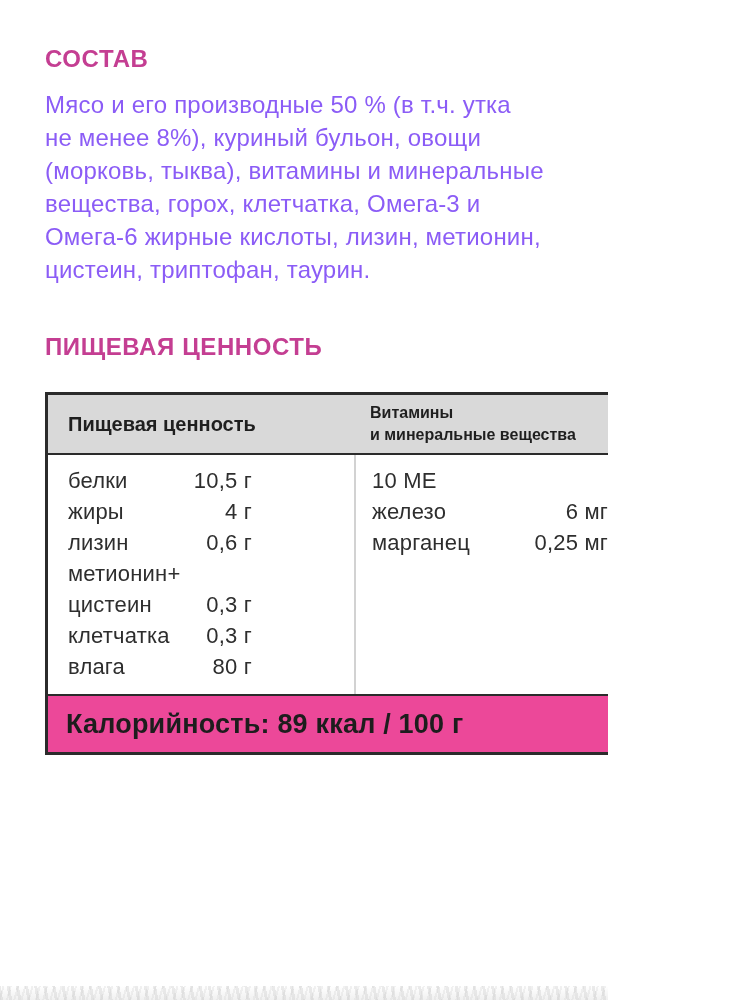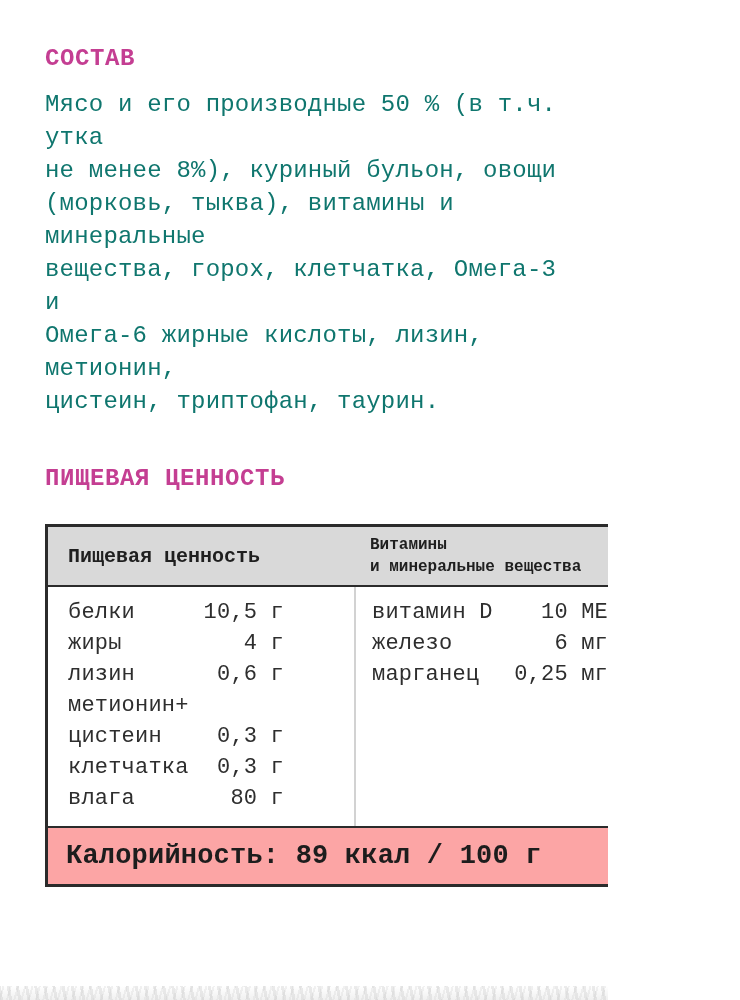--- a/index.html
+++ b/index.html
@@ -6,39 +6,39 @@
     margin: 0;
     padding: 0;
     background: #ffffff;
   }
   .page {
     position: relative;
     width: 608px;
     height: 1000px;
     background: #ffffff;
     overflow: hidden;
-    font-family: Liberation Mono, monospace;
+    font-family: Liberation Sans, sans-serif;
     color: #3c3c3c;
   }
   .content {
     padding: 44px 44px 0 45px;
   }
   .section-heading {
     font-size: 24px;
     font-weight: 700;
     letter-spacing: 0.6px;
     color: #c43e92;
     margin: 0;
     line-height: 30px;
   }
   .composition-text {
     margin: 14px 0 0 0;
     font-size: 24px;
     line-height: 33px;
-    color: #0f766e;
+    color: #8b5cf6;
     white-space: pre-line;
     letter-spacing: 0.2px;
   }
   .nutrition-heading {
     margin-top: 46px;
   }
   .nutrition-table {
     margin-top: 30px;
     width: 650px;
     box-sizing: border-box;
@@ -70,21 +70,21 @@
     white-space: pre-line;
   }
   .table-body {
     display: flex;
     background: #ffffff;
     color: #2e2e2e;
   }
   .body-col-left {
     width: 306px;
     box-sizing: border-box;
-    padding: 10px 70px 12px 20px;
+    padding: 10px 102px 12px 20px;
   }
   .body-col-right {
     flex: 1;
     box-sizing: border-box;
     border-left: 2px solid #d2d2d2;
     padding: 10px 84px 12px 16px;
   }
   .data-row {
     display: flex;
     justify-content: space-between;
@@ -92,21 +92,21 @@
     line-height: 31px;
     letter-spacing: 0.2px;
   }
   .data-row .value {
     text-align: right;
     white-space: nowrap;
   }
   .calories-row {
     display: flex;
     align-items: center;
-    background: #fca5a5;
+    background: #ec4899;
     border-top: 2px solid #2b2b2b;
     min-height: 56px;
     padding-left: 18px;
     font-size: 27px;
     font-weight: 700;
     color: #1d1d1d;
     letter-spacing: 0.2px;
   }
   .photo-edge-texture {
     position: absolute;
@@ -173,21 +173,20 @@
             <span class="value">0,3 г</span>
           </div>
           <div class="data-row">
             <span class="label">влага</span>
             <span class="value">80 г</span>
           </div>
         </div>
 
         <div class="body-col-right">
           <div class="data-row">
-            <span class="label">витамин D</span>
             <span class="value">10 МЕ</span>
           </div>
           <div class="data-row">
             <span class="label">железо</span>
             <span class="value">6 мг</span>
           </div>
           <div class="data-row">
             <span class="label">марганец</span>
             <span class="value">0,25 мг</span>
           </div>

